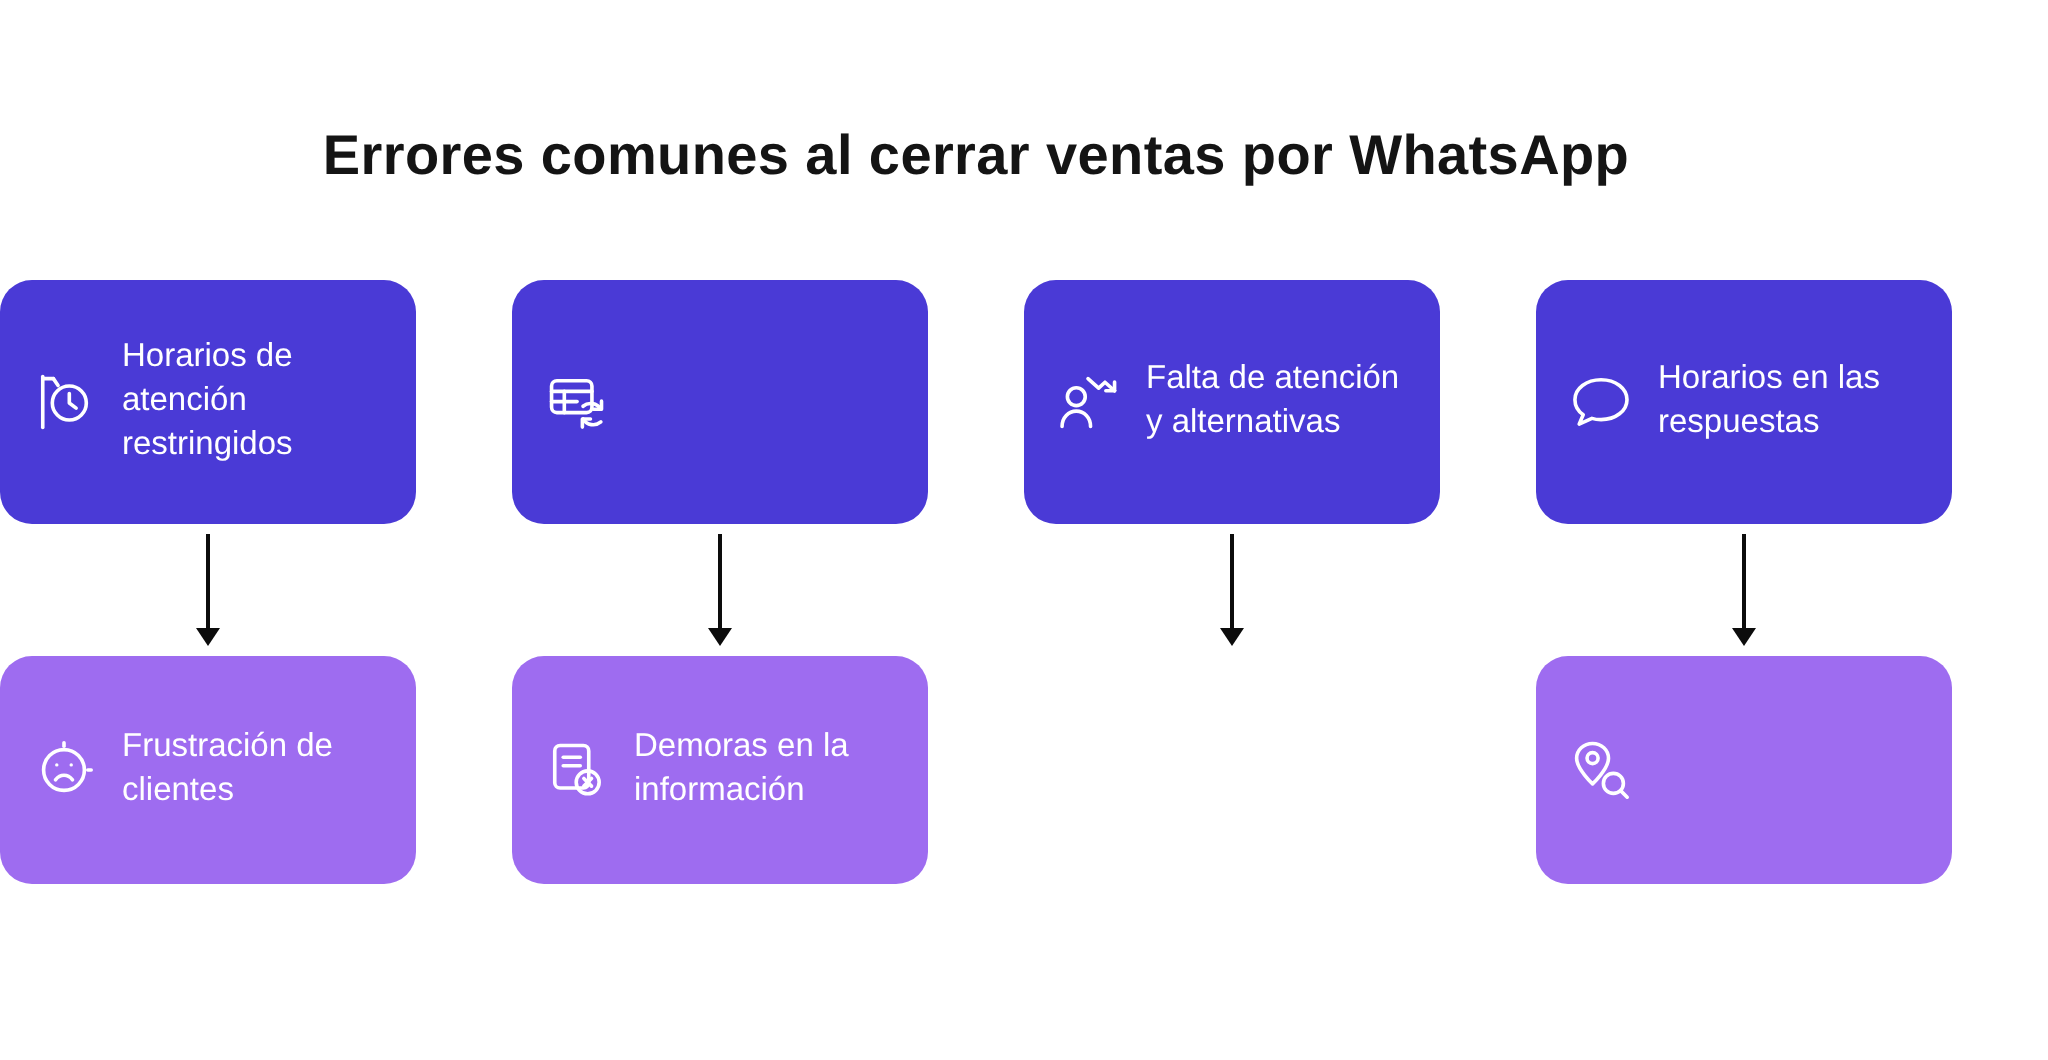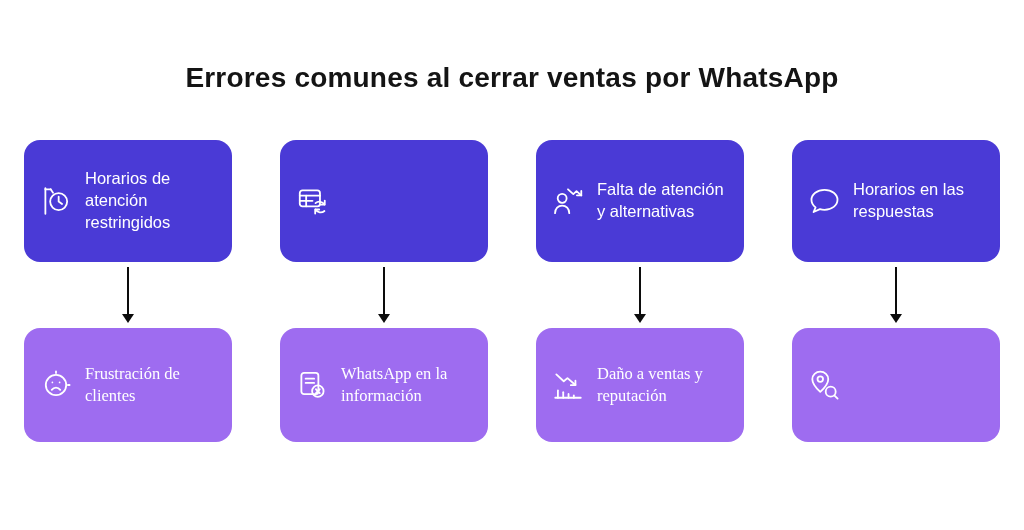--- a/index.html
+++ b/index.html
@@ -10,21 +10,20 @@
     width: 1024px;
     height: 530px;
     background: var(--bg, #fff);
     font-family: "Liberation Sans", sans-serif;
     overflow: hidden;
   }
   .page {
     width: 976px;
     height: 530px;
     position: relative;
-    padding-left: 24px;
   }
   .title {
     margin: 0;
     padding-top: 62px;
     text-align: center;
     font-size: 28px;
     font-weight: 700;
     color: var(--title-text, #141414);
     letter-spacing: 0.2px;
   }
@@ -50,21 +49,20 @@
     gap: 12px;
     padding: 16px 12px 16px 15px;
   }
   .card.top {
     background: var(--top-card, #4A3AD6);
     min-height: 122px;
   }
   .card.bottom {
     background: var(--bottom-card, #9E6CF0);
     min-height: 114px;
-    font-family: Liberation Serif, serif;
   }
   .icon {
     flex: 0 0 auto;
     display: flex;
     align-items: center;
   }
   .icon svg {
     display: block;
   }
   .label {
@@ -164,21 +162,21 @@
             <g fill="none" stroke="#fff" stroke-width="1.7" stroke-linecap="round" stroke-linejoin="round">
               <rect x="6" y="4.5" width="16" height="20" rx="2.5"></rect>
               <path d="M10 10h8"></path>
               <path d="M10 14h8"></path>
               <circle cx="21.5" cy="21.8" r="5.4"></circle>
               <path d="M19.7 20l3.6 3.6"></path>
               <path d="M23.3 20l-3.6 3.6"></path>
             </g>
           </svg>
         </span>
-        <span class="label">WhatsApp en la información</span>
+        <span class="label">Demoras en la información</span>
       </div>
     </div>
 
     <div class="column">
       <div class="card top">
         <span class="icon">
           <svg viewBox="0 0 32 32" width="34" height="34">
             <g fill="none" stroke="#fff" stroke-width="1.7" stroke-linecap="round" stroke-linejoin="round">
               <path d="M16 5l5 4.5 3-2.8 4.5 4"></path>
               <path d="M28.5 6.6v4.1"></path>
@@ -187,36 +185,20 @@
               <path d="M3.8 27.5c0-4.2 3-7.2 6.7-7.2s6.7 3 6.7 7.2"></path>
             </g>
           </svg>
         </span>
         <span class="label">Falta de atención y alternativas</span>
       </div>
       <div class="arrow">
         <span class="shaft"></span>
         <span class="head"></span>
       </div>
-      <div class="card bottom">
-        <span class="icon">
-          <svg viewBox="0 0 32 32" width="34" height="34">
-            <g fill="none" stroke="#fff" stroke-width="1.7" stroke-linecap="round" stroke-linejoin="round">
-              <path d="M5 6l7 6.5 3.5-3 7.5 6.5"></path>
-              <path d="M23 12v4.2h-4.3"></path>
-              <path d="M6.5 28v-7"></path>
-              <path d="M11.5 28v-5.2"></path>
-              <path d="M16.5 28v-3.6"></path>
-              <path d="M21.5 28v-2.2"></path>
-              <path d="M4 28h24"></path>
-            </g>
-          </svg>
-        </span>
-        <span class="label">Daño a ventas y reputación</span>
-      </div>
     </div>
 
     <div class="column">
       <div class="card top">
         <span class="icon">
           <svg viewBox="0 0 32 32" width="34" height="34">
             <g fill="none" stroke="#fff" stroke-width="1.7" stroke-linejoin="round">
               <path d="M16.5 5.5c6.9 0 12.2 4.2 12.2 9.4s-5.3 9.4-12.2 9.4c-1.5 0-3-.2-4.3-.6L6.2 26.4l1.9-4.4c-2.4-1.7-3.9-4.2-3.9-7.1 0-5.2 5.4-9.4 12.3-9.4z"></path>
             </g>
           </svg>

